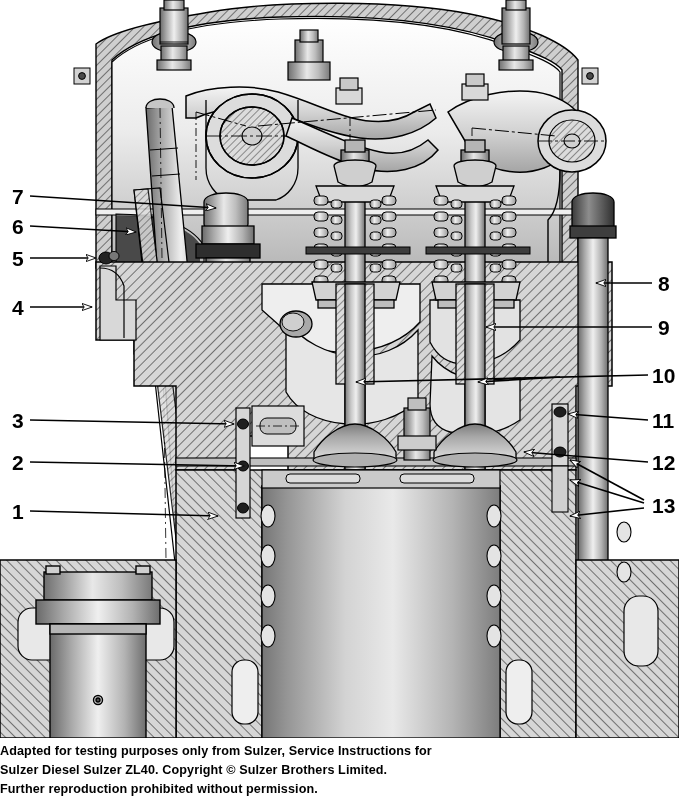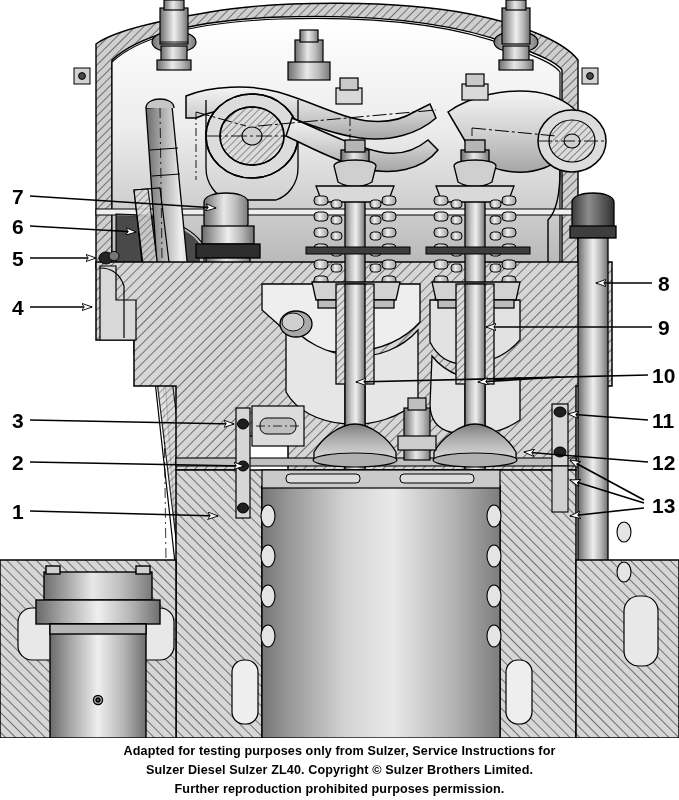--- a/index.html
+++ b/index.html
@@ -7,21 +7,21 @@
     width:679px;height:800px;position:relative;overflow:hidden;
     font-family:"Liberation Sans", sans-serif;
     background:#ffffff;
   }
   #stage{position:absolute;left:0;top:0;width:679px;height:800px;}
   #figure{position:absolute;left:0;top:0;width:679px;height:738px;}
   #figure svg{display:block;}
 
   .caption{
     position:absolute;left:0;top:742px;width:679px;
-    text-align:center;
+    text-align:left;
     font-family:"Liberation Sans", sans-serif;
     font-weight:bold;
     font-size:12.6px;
     line-height:19px;
     color:#000000;
     letter-spacing:0.1px;
   }
   .caption div{white-space:nowrap;}
 </style>
 </head>
@@ -500,16 +500,16 @@
       <text x="652" y="470">12</text>
       <text x="652" y="513">13</text>
     </g>
 
   </svg>
   </div>
 
   <div class="caption">
     <div>Adapted for testing purposes only from Sulzer, Service Instructions for</div>
     <div>Sulzer Diesel Sulzer ZL40. Copyright © Sulzer Brothers Limited.</div>
-    <div>Further reproduction prohibited purposes permission.</div>
+    <div>Further reproduction prohibited without permission.</div>
   </div>
 
 </div>
 
 </body></html>

